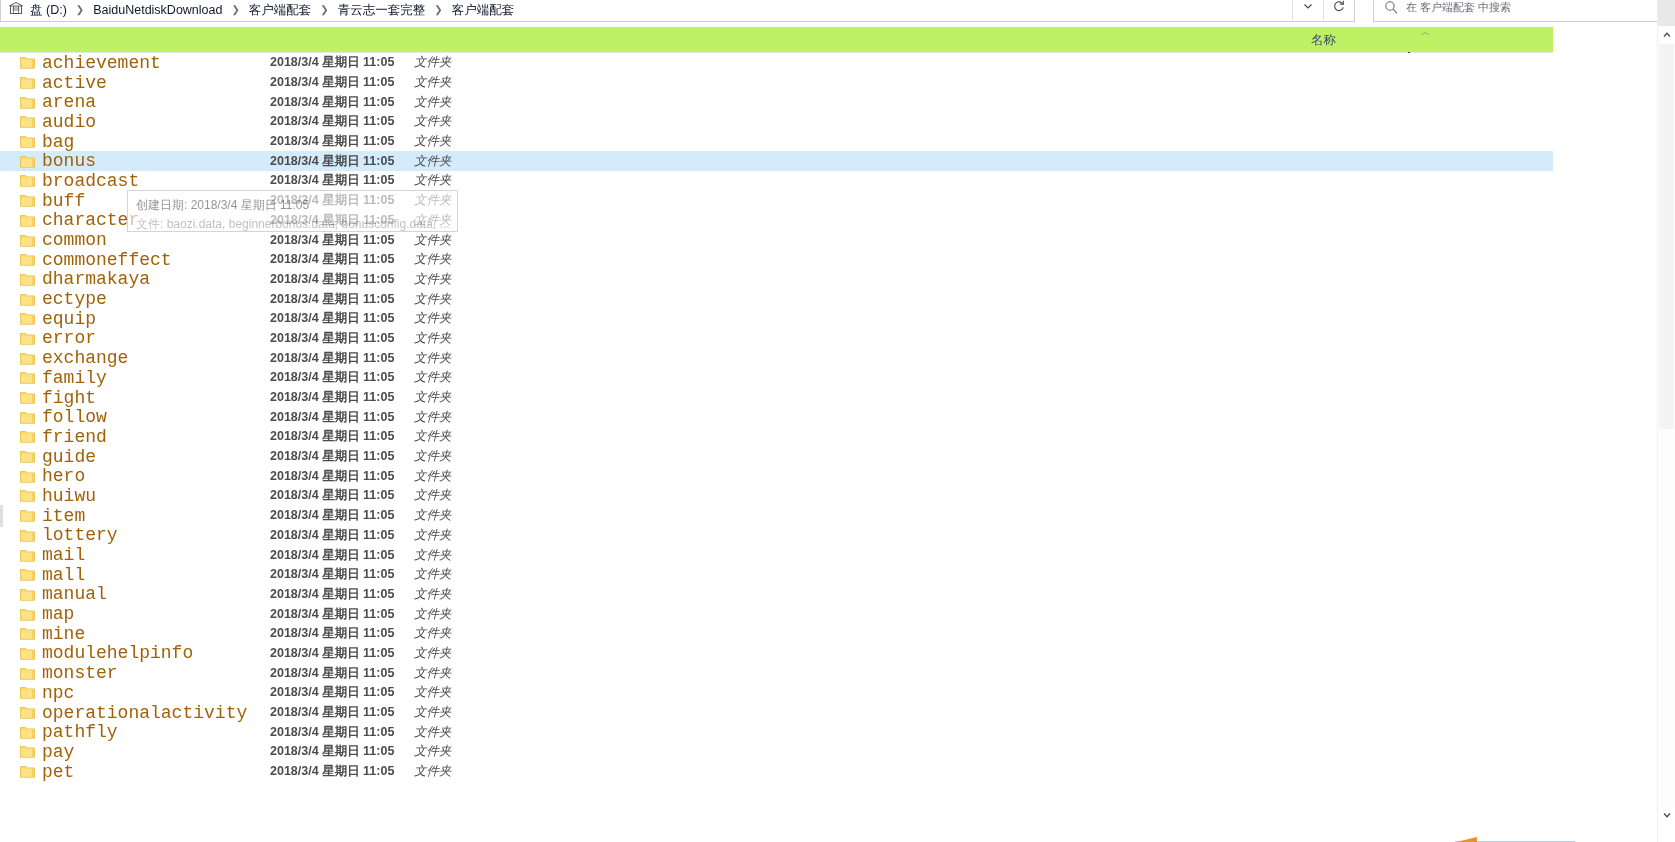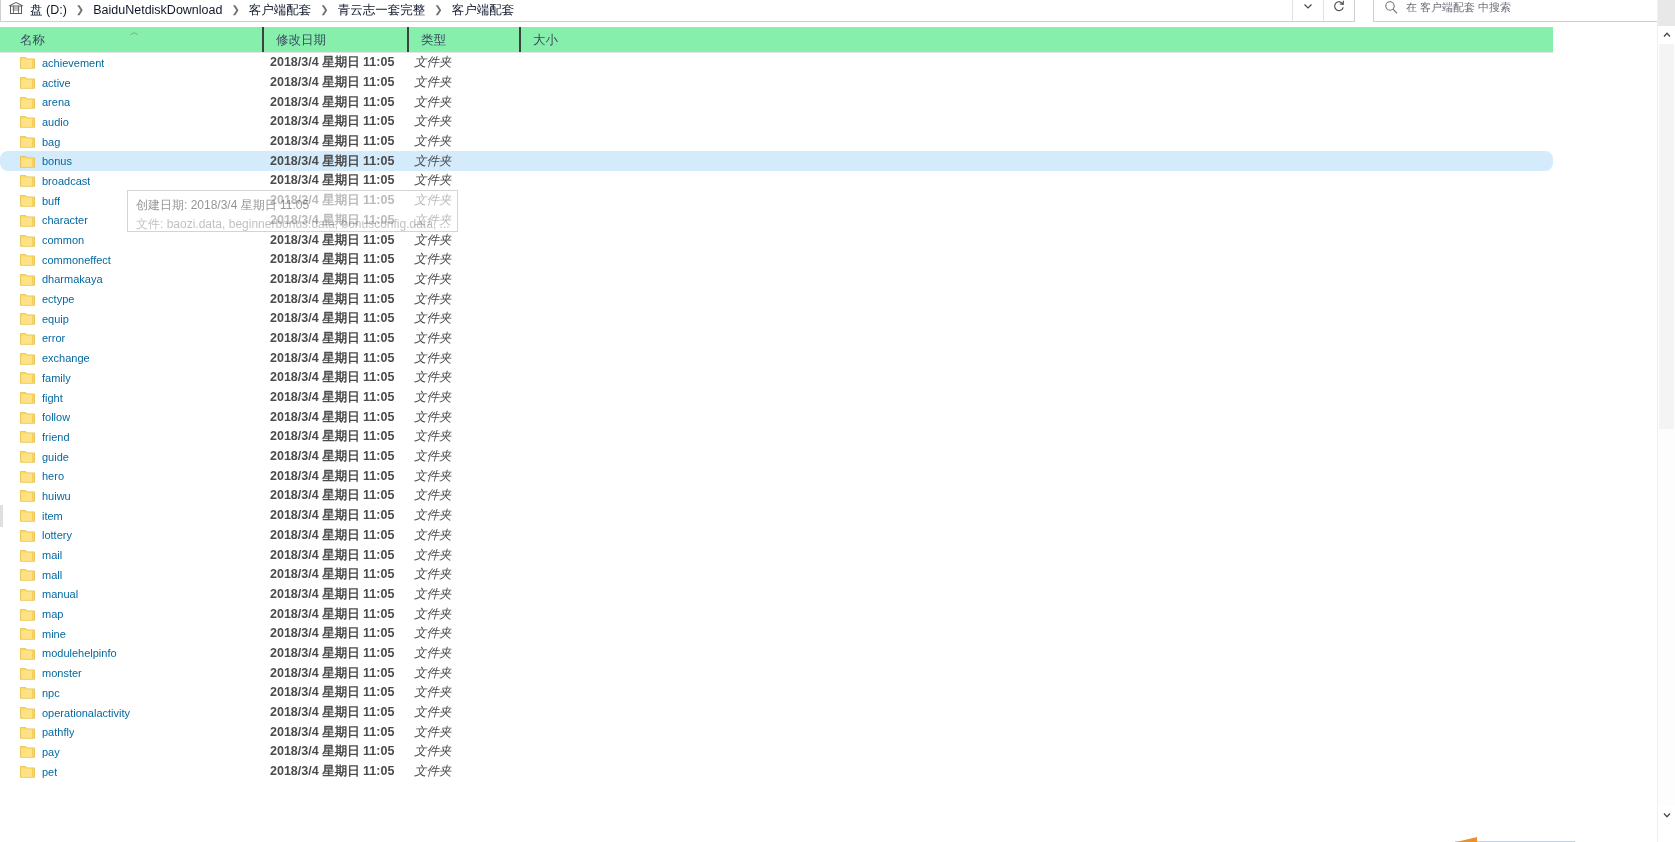--- a/index.html
+++ b/index.html
@@ -101,24 +101,25 @@
     white-space: nowrap;
     line-height: 15px;
   }
 
   
   .colheaders {
     position: absolute;
     left: 0; top: 27px;
     width: 1553px;
     height: 25px;
-    background: #86efac;
+    background: #bef264;
     border-bottom: 1px solid #e5e5e5;
     display: flex;
     align-items: flex-end;
+    flex-direction: column;
   }
   .colh {
     font-size: 12.5px;
     color: #3b4a63;
     height: 25px;
     line-height: 26px;
     box-sizing: border-box;
     position: relative;
     padding-left: 12px;
     flex: none;
@@ -150,40 +151,40 @@
   .row {
     height: 19.7px;
     display: flex;
     align-items: center;
     position: relative;
     box-sizing: border-box;
   }
   .row.selected {
     background: #cce8ff;
     background: #d4ebfb;
-    border-radius: 8px;
   }
   .cell-name {
     width: 262px;
     display: flex;
     align-items: center;
     padding-left: 20px;
     box-sizing: border-box;
     flex: none;
   }
   .folder-icon {
     width: 15px; height: 13px;
     flex: none;
     margin-right: 7px;
   }
   .name-text {
-    font-size: 11px;
-    color: #0369a1;
+    font-size: 18px;
+    color: #a16207;
     white-space: nowrap;
     overflow: hidden;
+    font-family: Liberation Mono, monospace;
   }
   .cell-date {
     width: 145px;
     font-size: 12.5px;
     color: #4b4b4b;
     padding-left: 8px;
     box-sizing: border-box;
     flex: none;
     white-space: nowrap;
     font-weight: bold;

